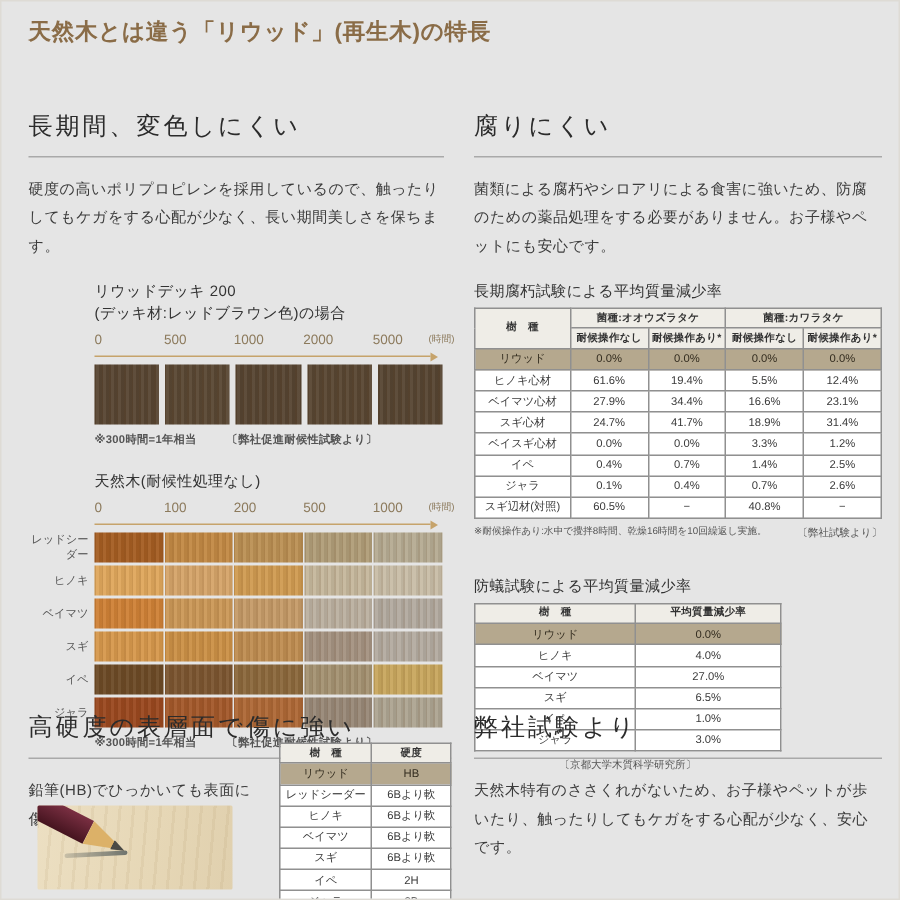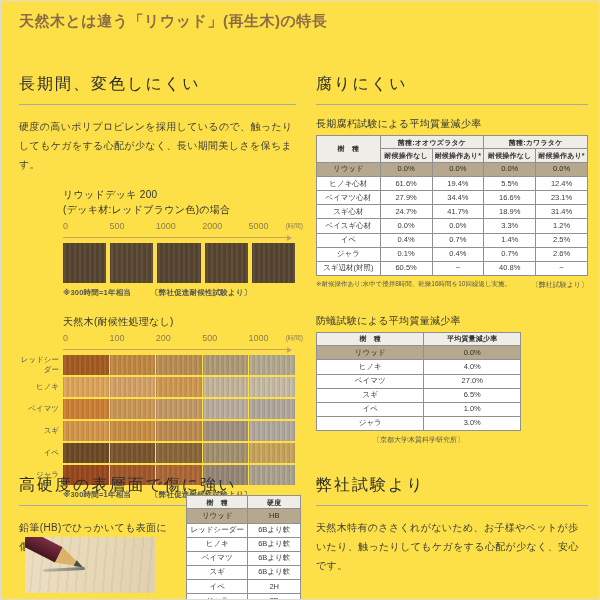--- a/index.html
+++ b/index.html
@@ -1,17 +1,17 @@
 <!DOCTYPE html>
 <html><head>
 <meta charset="utf-8">
 <style>
   html,body{margin:0;padding:0;background:#fff;}
   #page{
-    position:relative;width:600px;height:600px;background:#fde047;
+    position:relative;width:600px;height:600px;background:#e5e5e5;
     border:1px solid #dedbd5;box-sizing:border-box;
     font-family:"Liberation Sans","DejaVu Sans",sans-serif;color:#3c3c3c;
     overflow:hidden;
   }
   
   .main-title{
     position:absolute;left:18px;top:11px;font-size:15px;font-weight:bold;
     color:#8a6c47;letter-spacing:.5px;
   }
   
@@ -192,20 +192,21 @@
         </div>
       <div class="chart-note chart-block">
         <span>※300時間=1年相当</span>
         <span>〔弊社促進耐候性試験より〕</span>
       </div>
     </div>
   </div>
 
   <div class="col-right">
     <h2 class="sec-head">腐りにくい</h2>
+    <p class="body-text">菌類による腐朽やシロアリによる食害に強いため、防腐のための薬品処理をする必要がありません。お子様やペットにも安心です。</p>
 
     <div class="tbl-title">長期腐朽試験による平均質量減少率</div>
     <table class="tbl">
       <colgroup>
           <col style="width:64px">
           <col style="width:52px">
           <col style="width:52px">
           <col style="width:52px">
           <col style="width:52px">
         </colgroup>

